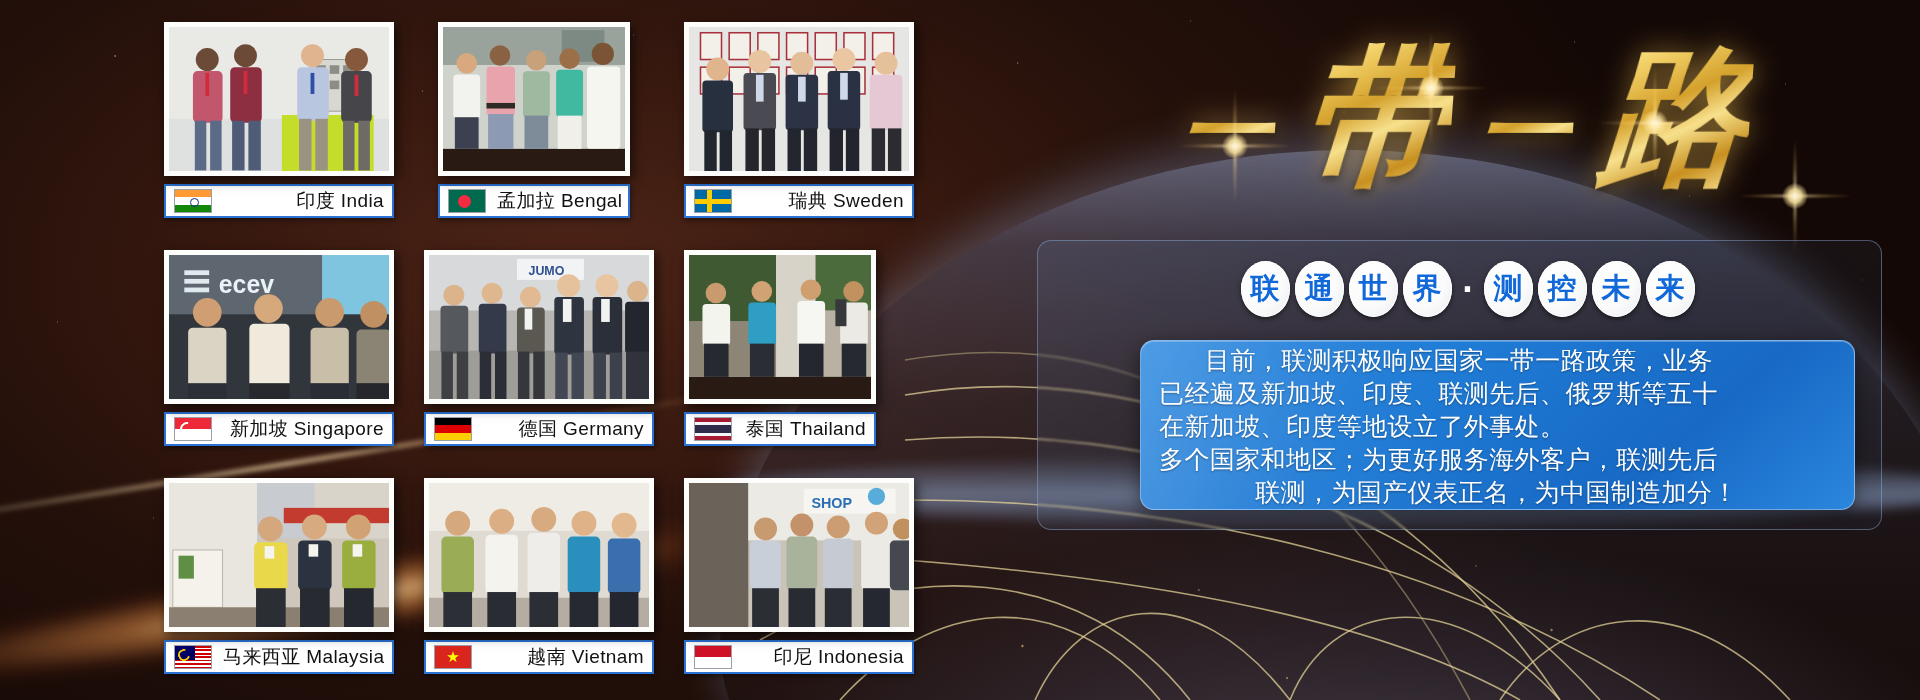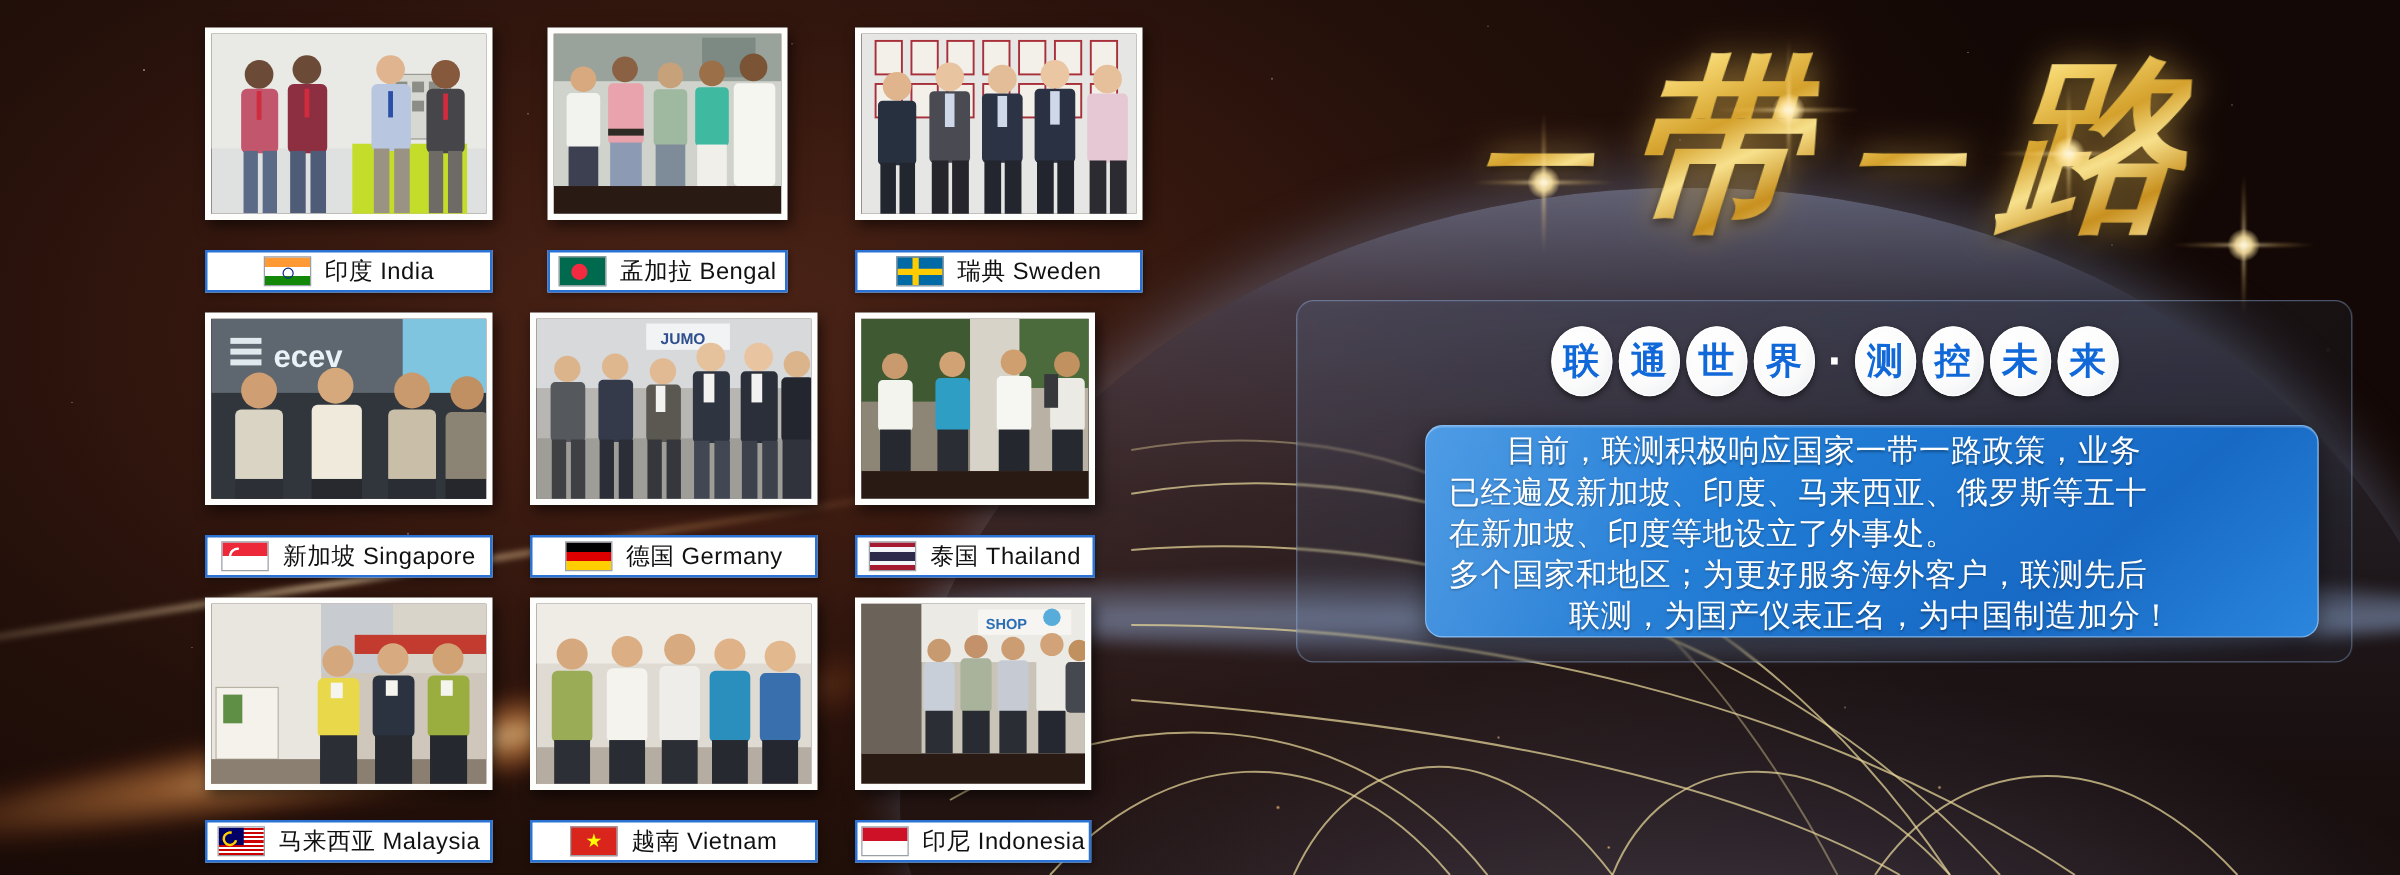--- a/index.html
+++ b/index.html
@@ -94,26 +94,26 @@
   .photo-frame {
     width:100%; height:154px;
     border:5px solid #fdfdfb;
     background:#2a1a14;
     box-shadow:3px 4px 11px rgba(0,0,0,.62);
     overflow:hidden;
     position:relative;
   }
   .photo-art { position:absolute; inset:0; }
   .country-label {
-    margin-top:24px;
+    margin-top:8px;
     height:34px;
     background:#ffffff;
     border:2px solid #2a72d4;
     box-shadow:1px 2px 5px rgba(0,0,0,.45);
-    display:flex; align-items:center; justify-content:center;
+    display:flex; align-items:center; justify-content:space-between;
     gap:11px;
     padding:0 8px;
   }
   .flag {
     width:38px; height:24px;
     flex:0 0 auto;
     border:1px solid #9aa0a8;
     position:relative; overflow:hidden;
     background:#fff;
   }
@@ -622,21 +622,21 @@
               <rect x="189" y="114" width="30" height="40" fill="#242730"></rect>
             </g>
         </svg>
       </div>
       <div class="country-label">
         <span class="flag flag-vietnam"></span>
         <span class="label-text">越南 Vietnam</span>
       </div>
     </div>
 
-    <div class="photo-cell" style="left:684px; top:478px; width:189px;border-radius:14px;">
+    <div class="photo-cell" style="left:684px; top:478px; width:230px;border-radius:14px;">
       <div class="photo-frame">
         <svg class="photo-art" viewBox="0 0 230 154" preserveAspectRatio="none">
           <rect width="230" height="154" fill="#c9c3b8"></rect>
           <rect x="0" y="0" width="62" height="154" fill="#6b6259"></rect>
           <rect x="62" y="0" width="168" height="60" fill="#eceae4"></rect>
           <rect x="120" y="6" width="96" height="26" fill="#f6f5f1"></rect>
           <text x="128" y="26" font-size="15" fill="#2a6fb5" font-family="sans-serif" font-weight="bold">SHOP</text>
           <circle cx="196" cy="14" r="9" fill="#2f9ad4" opacity=".8"></circle>
           <g>
               <circle cx="80" cy="48" r="12" fill="#c89a70"></circle>
@@ -704,19 +704,19 @@
     <span class="slogan-char">界</span>
     <span class="slogan-char dot">·</span>
     <span class="slogan-char">测</span>
     <span class="slogan-char">控</span>
     <span class="slogan-char">未</span>
     <span class="slogan-char">来</span>
   </div>
 
   <div id="info-box">
     <div class="info-line indent">目前，联测积极响应国家一带一路政策，业务</div>
-    <div class="info-line">已经遍及新加坡、印度、马来西亚、俄罗斯等五十</div>
+    <div class="info-line">已经遍及新加坡、印度、联测先后、俄罗斯等五十</div>
     <div class="info-line">在新加坡、印度等地设立了外事处。</div>
     <div class="info-line">多个国家和地区；为更好服务海外客户，联测先后</div>
     <div class="info-line center">联测，为国产仪表正名，为中国制造加分！</div>
   </div>
 
 </div>
 
 </body></html>

